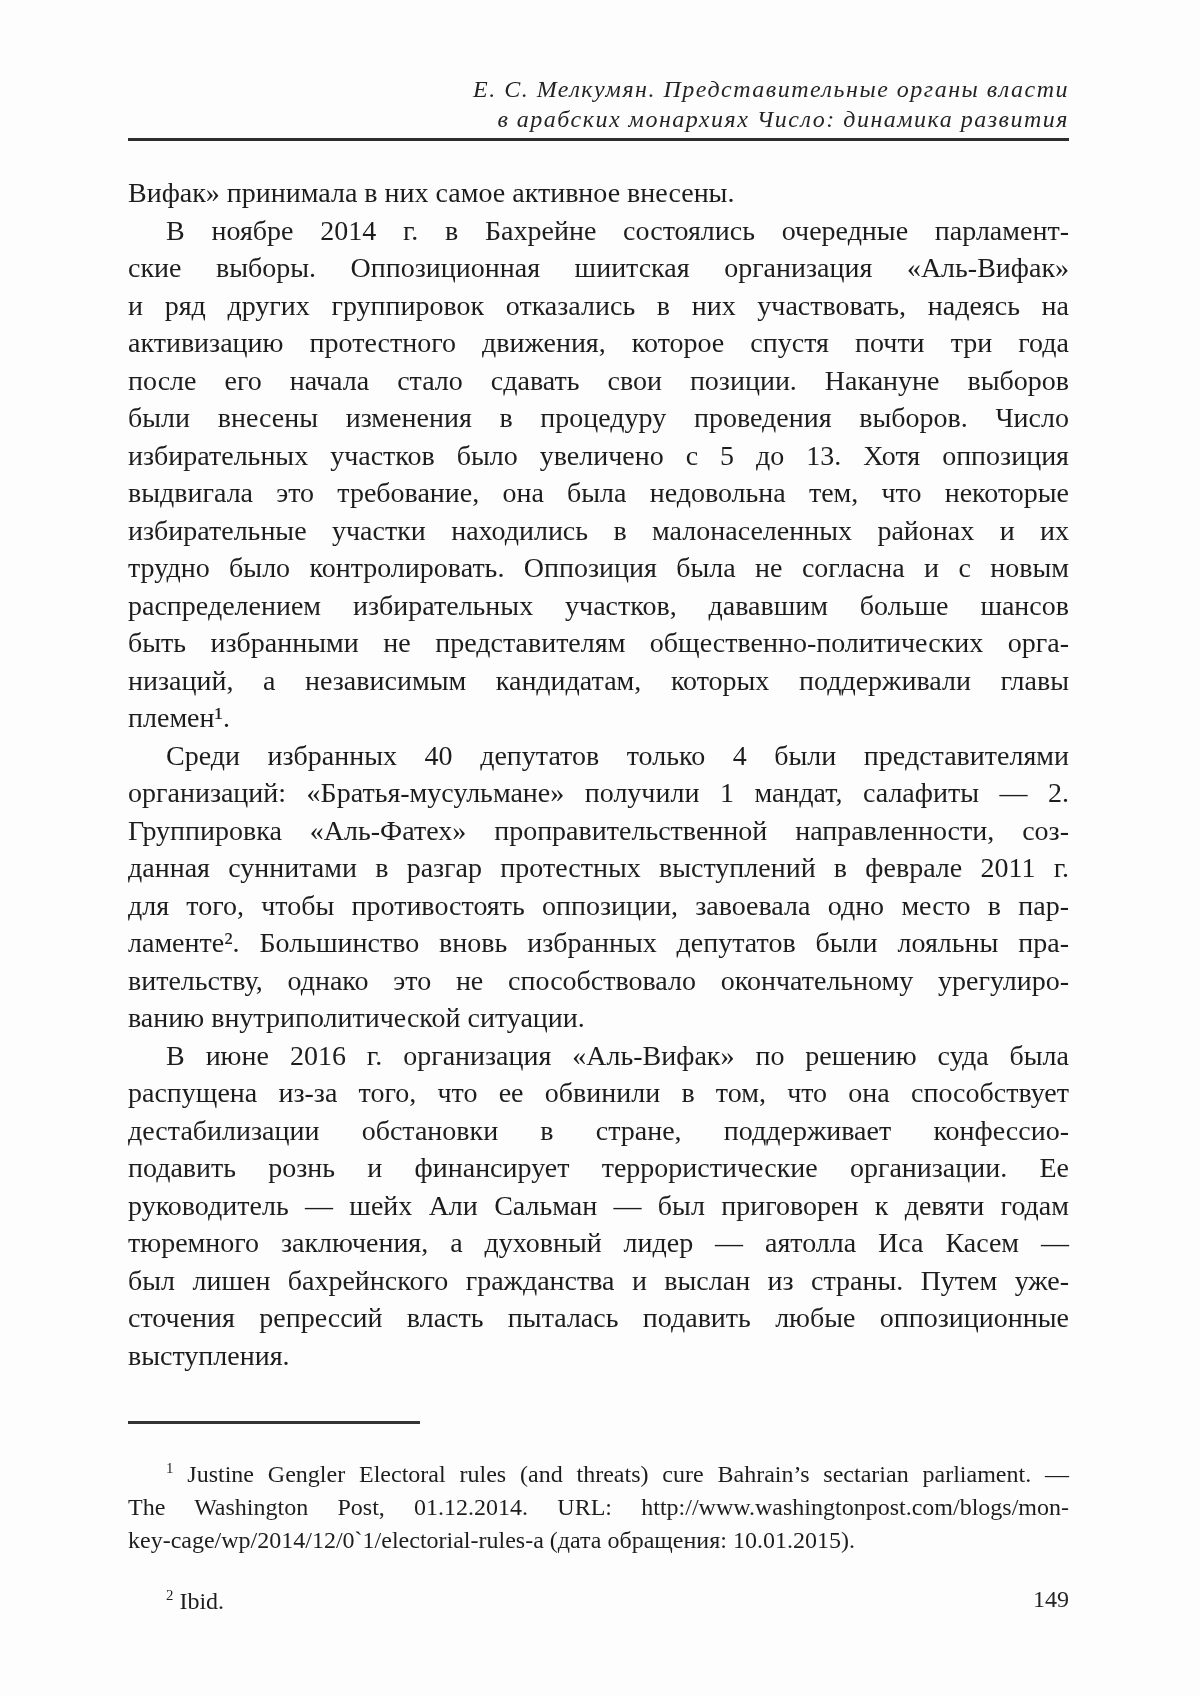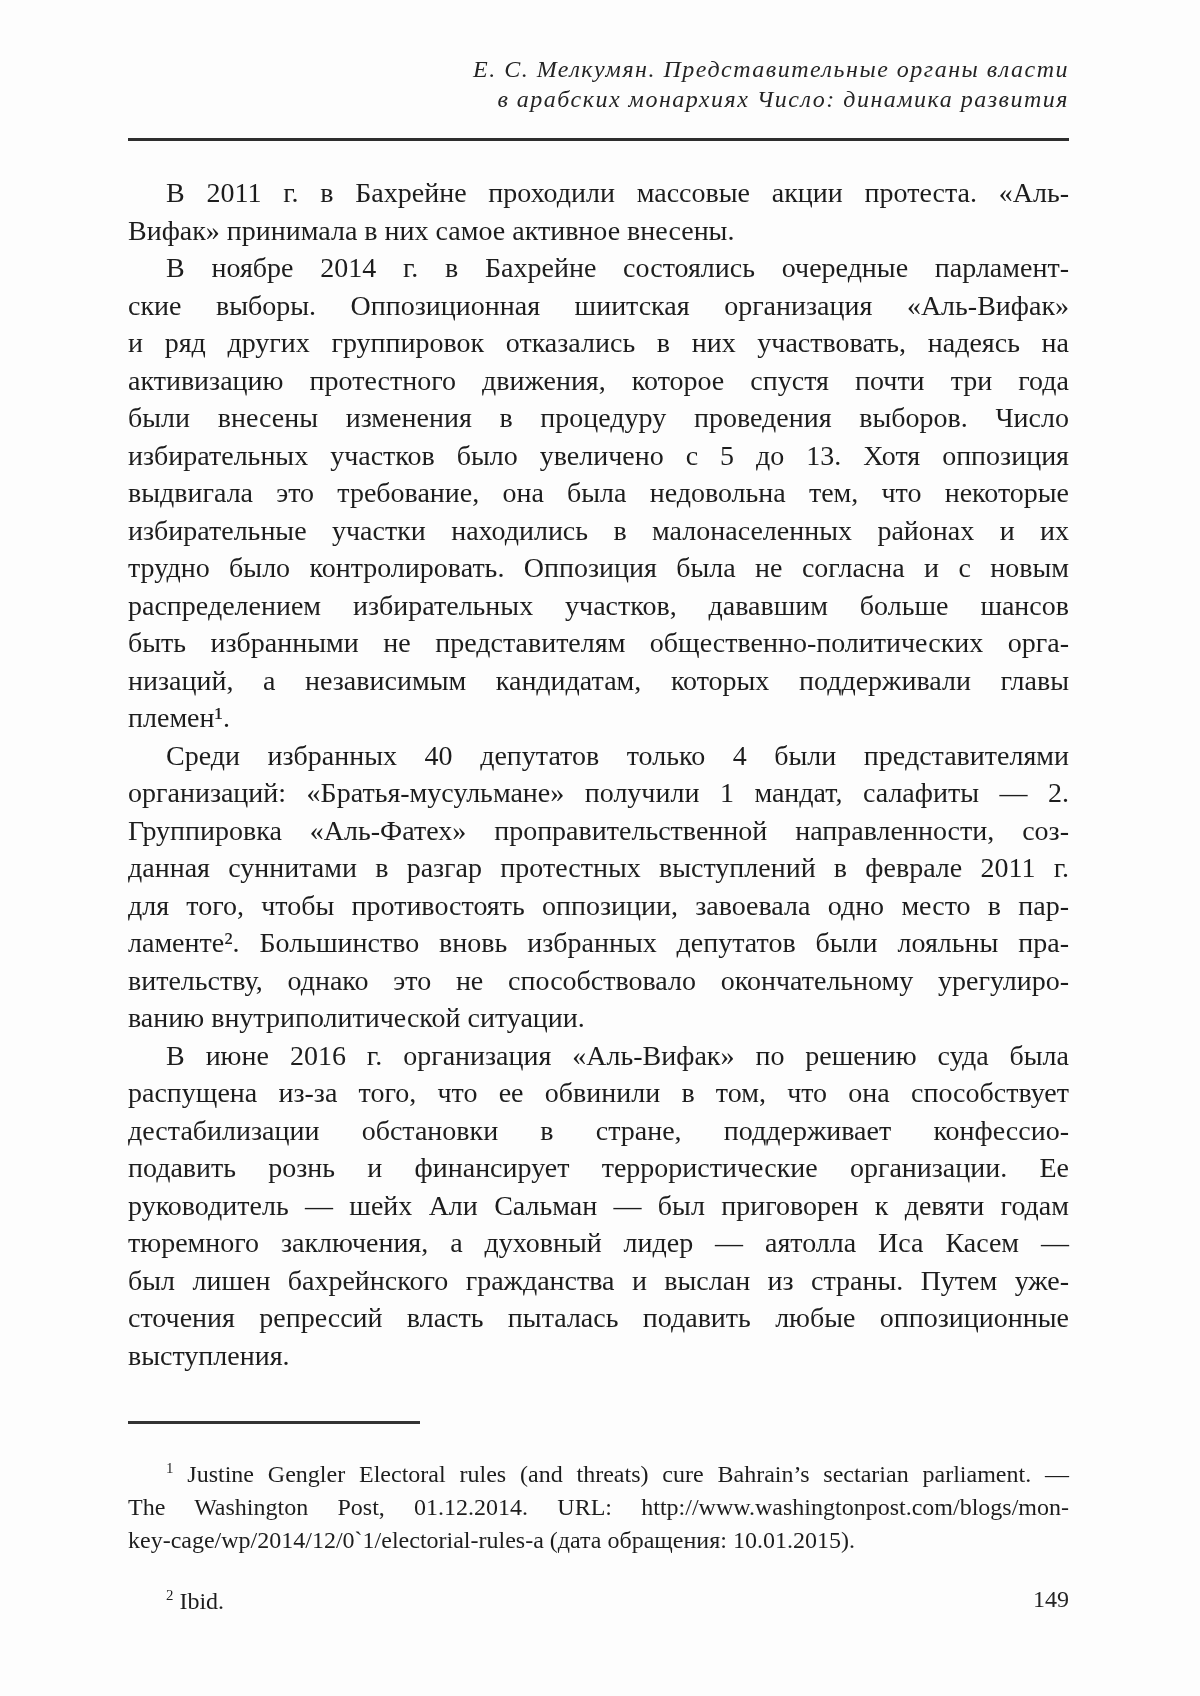--- a/index.html
+++ b/index.html
@@ -11,21 +11,21 @@
     position: relative;
     width: 1200px;
     height: 1696px;
     background: #fdfdfd;
     color: #1d1d1d;
     font-family: "Liberation Serif", "DejaVu Serif", serif;
     overflow: hidden;
   }
   .runhead {
     position: absolute;
-    top: 54px;
+    top: 74px;
     left: 128px;
     width: 941px;
     text-align: right;
     font-style: italic;
     font-size: 24px;
     line-height: 30px;
     letter-spacing: 1.5px;
     color: #242424;
   }
   .head-rule {
@@ -93,26 +93,26 @@
 <div class="page">
 
   <div class="runhead">
     <div class="runhead-line">Е. С. Мелкумян. Представительные органы власти</div>
     <div class="runhead-line">в арабских монархиях Число: динамика развития</div>
   </div>
 
   <div class="head-rule"></div>
 
   <div class="body-text" id="body-text">
-      <div class="line first">В 2011 г. в Бахрейне проходили массовые акции протеста. «Аль-</div>
       <div class="line last">Вифак» принимала в них самое активное внесены.</div>
       <div class="line first">В ноябре 2014 г. в Бахрейне состоялись очередные парламент-</div>
       <div class="line">ские выборы. Оппозиционная шиитская организация «Аль-Вифак»</div>
       <div class="line">и ряд других группировок отказались в них участвовать, надеясь на</div>
       <div class="line">активизацию протестного движения, которое спустя почти три года</div>
+      <div class="line">после его начала стало сдавать свои позиции. Накануне выборов</div>
       <div class="line">были внесены изменения в процедуру проведения выборов. Число</div>
       <div class="line">избирательных участков было увеличено с 5 до 13. Хотя оппозиция</div>
       <div class="line">выдвигала это требование, она была недовольна тем, что некоторые</div>
       <div class="line">избирательные участки находились в малонаселенных районах и их</div>
       <div class="line">трудно было контролировать. Оппозиция была не согласна и с новым</div>
       <div class="line">распределением избирательных участков, дававшим больше шансов</div>
       <div class="line">быть избранными не представителям общественно-политических орга-</div>
       <div class="line">низаций, а независимым кандидатам, которых поддерживали главы</div>
       <div class="line last">племен¹.</div>
       <div class="line first">Среди избранных 40 депутатов только 4 были представителями</div>

